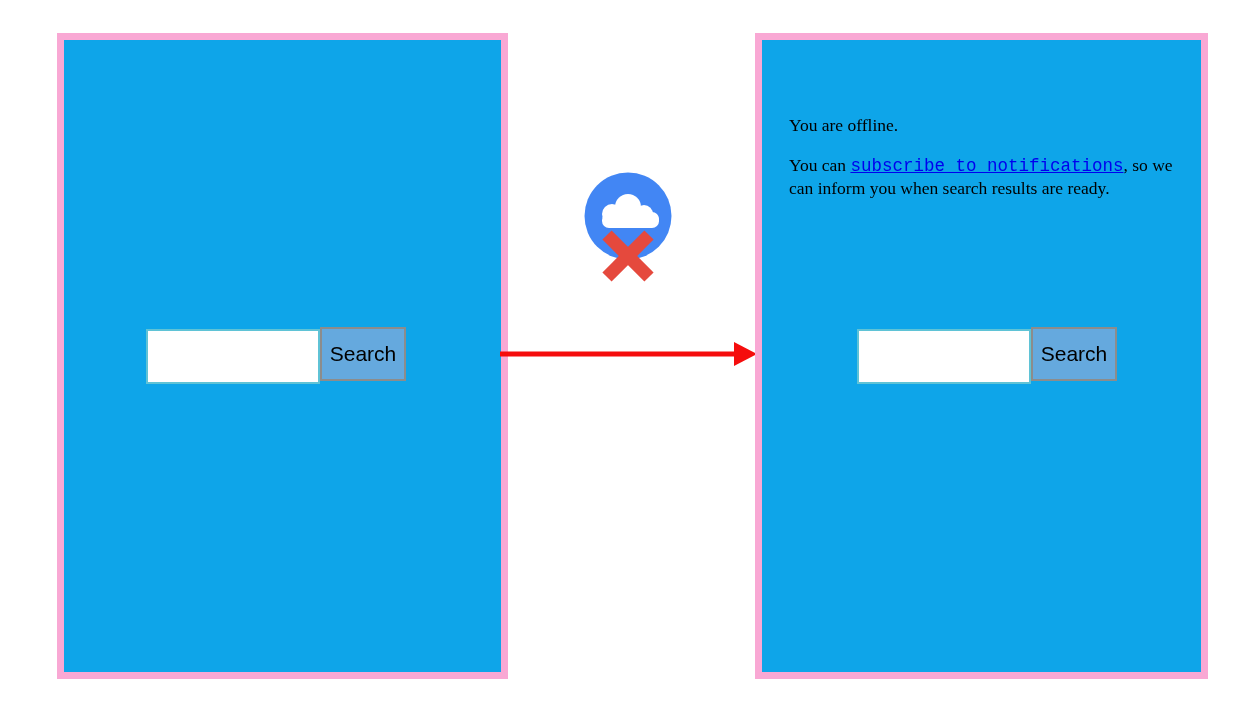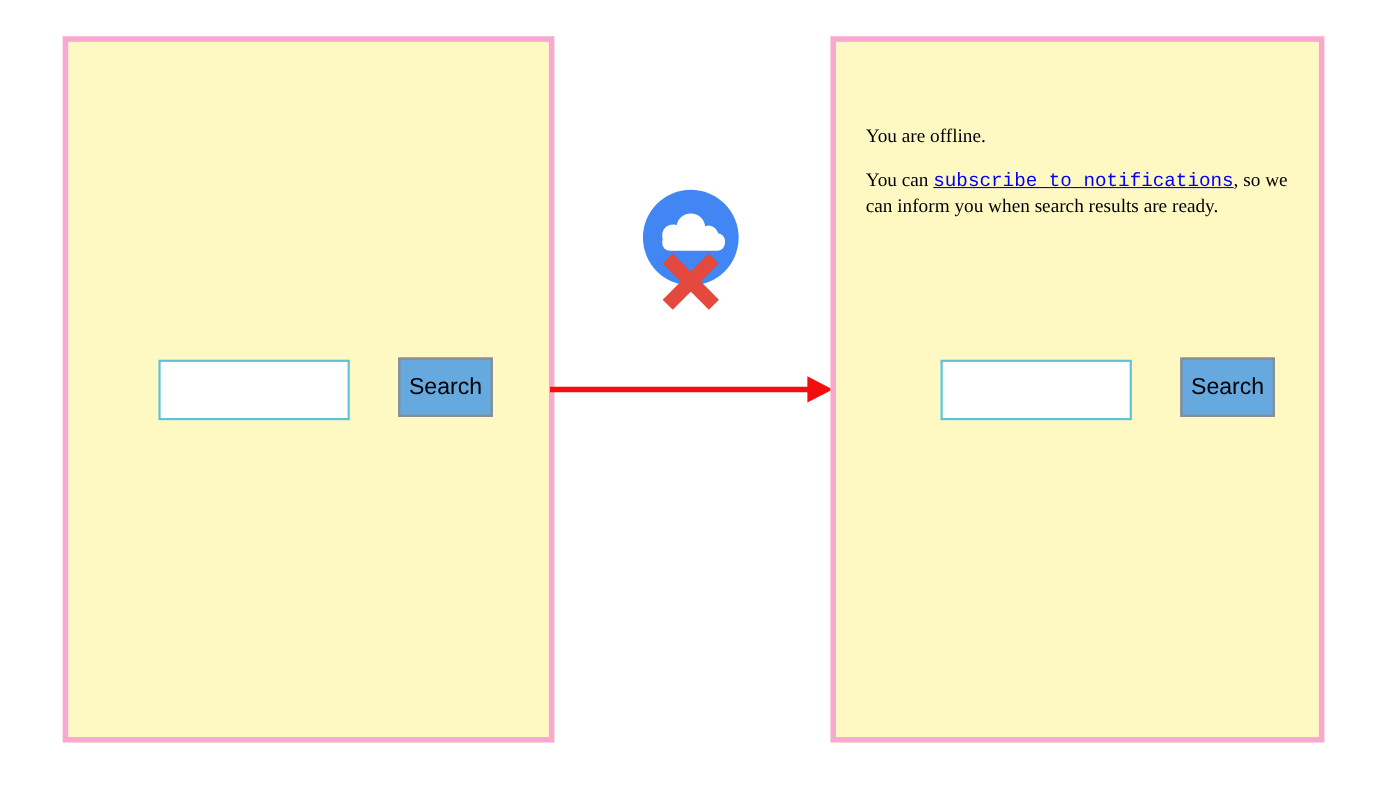--- a/index.html
+++ b/index.html
@@ -13,22 +13,22 @@
     background: #ffffff;
     font-family: "Liberation Sans", sans-serif;
     overflow: hidden;
   }
 
   
   .panel {
     position: absolute;
     top: 33px;
     height: 632px;
-    border: 5px solid #f9a8d4;
-    background: #fef9c3;
+    border: 7px solid #f9a8d4;
+    background: #0ea5e9;
   }
   .panel.left  { left: 57px;  width: 437px; }
   .panel.right { left: 755px; width: 439px; }
 
   
   .message {
     position: absolute;
     left: 27px;
     top: 74px;
     width: 390px;
@@ -44,21 +44,20 @@
     cursor: pointer;
     font-family: Liberation Mono, monospace;
   }
 
   
   .search-row {
     position: absolute;
     top: 287px;
     display: flex;
     align-items: flex-start;
-    gap: 44px;
   }
   .panel.left  .search-row { left: 82px; }
   .panel.right .search-row { left: 95px; }
 
   .search-input {
     box-sizing: border-box;
     width: 174px;
     height: 55px;
     border: 2px solid #5fc3d6;
     background: #ffffff;

